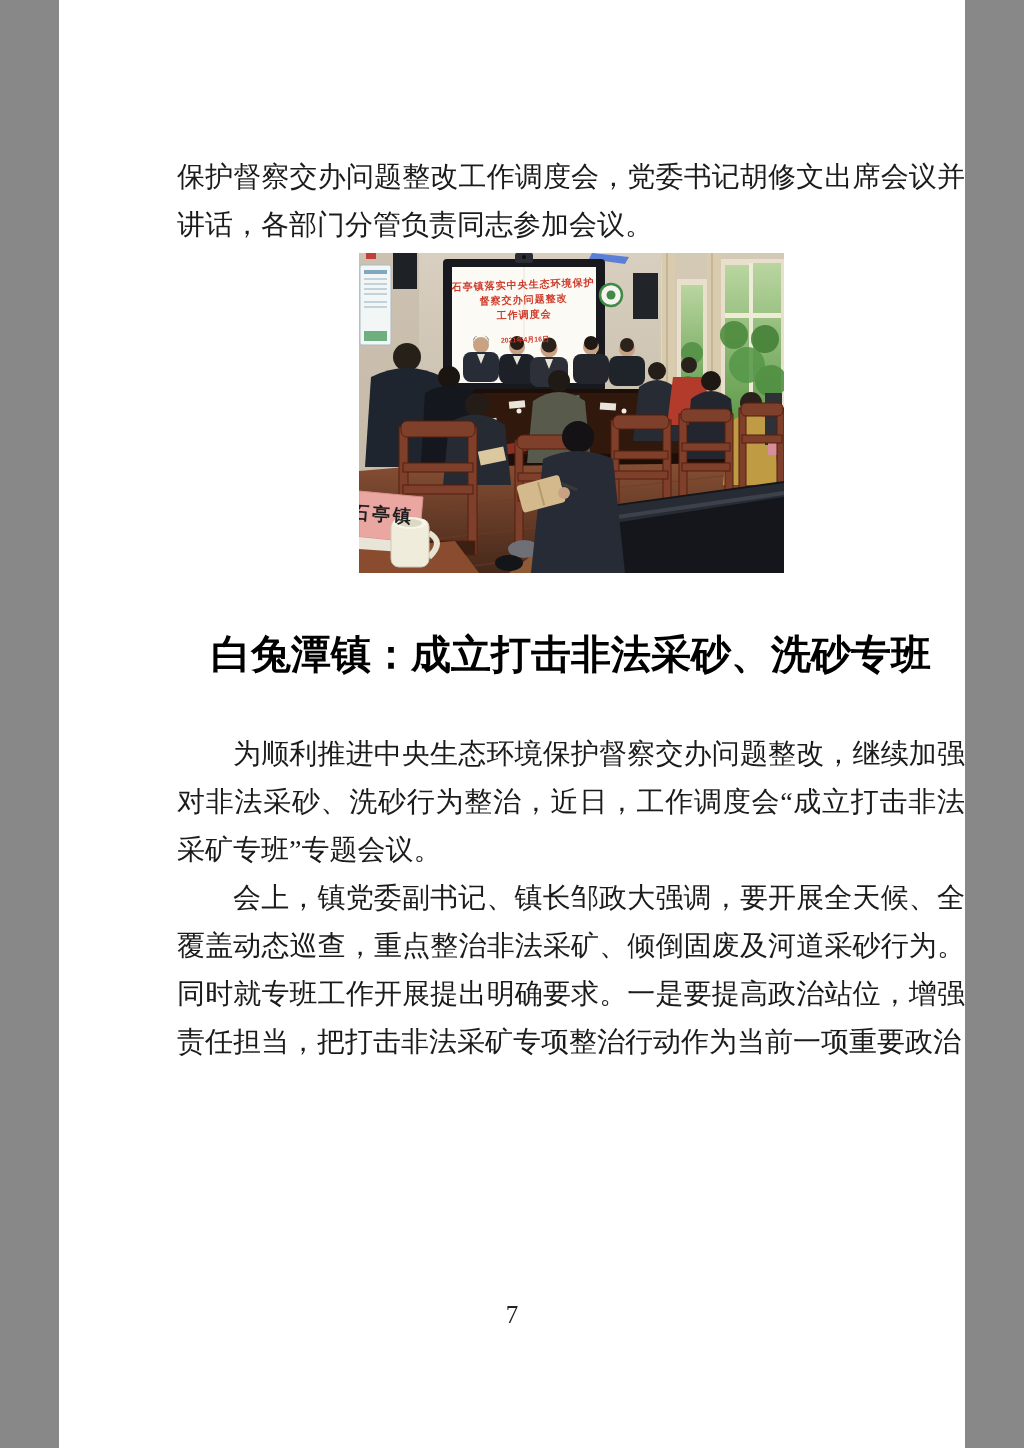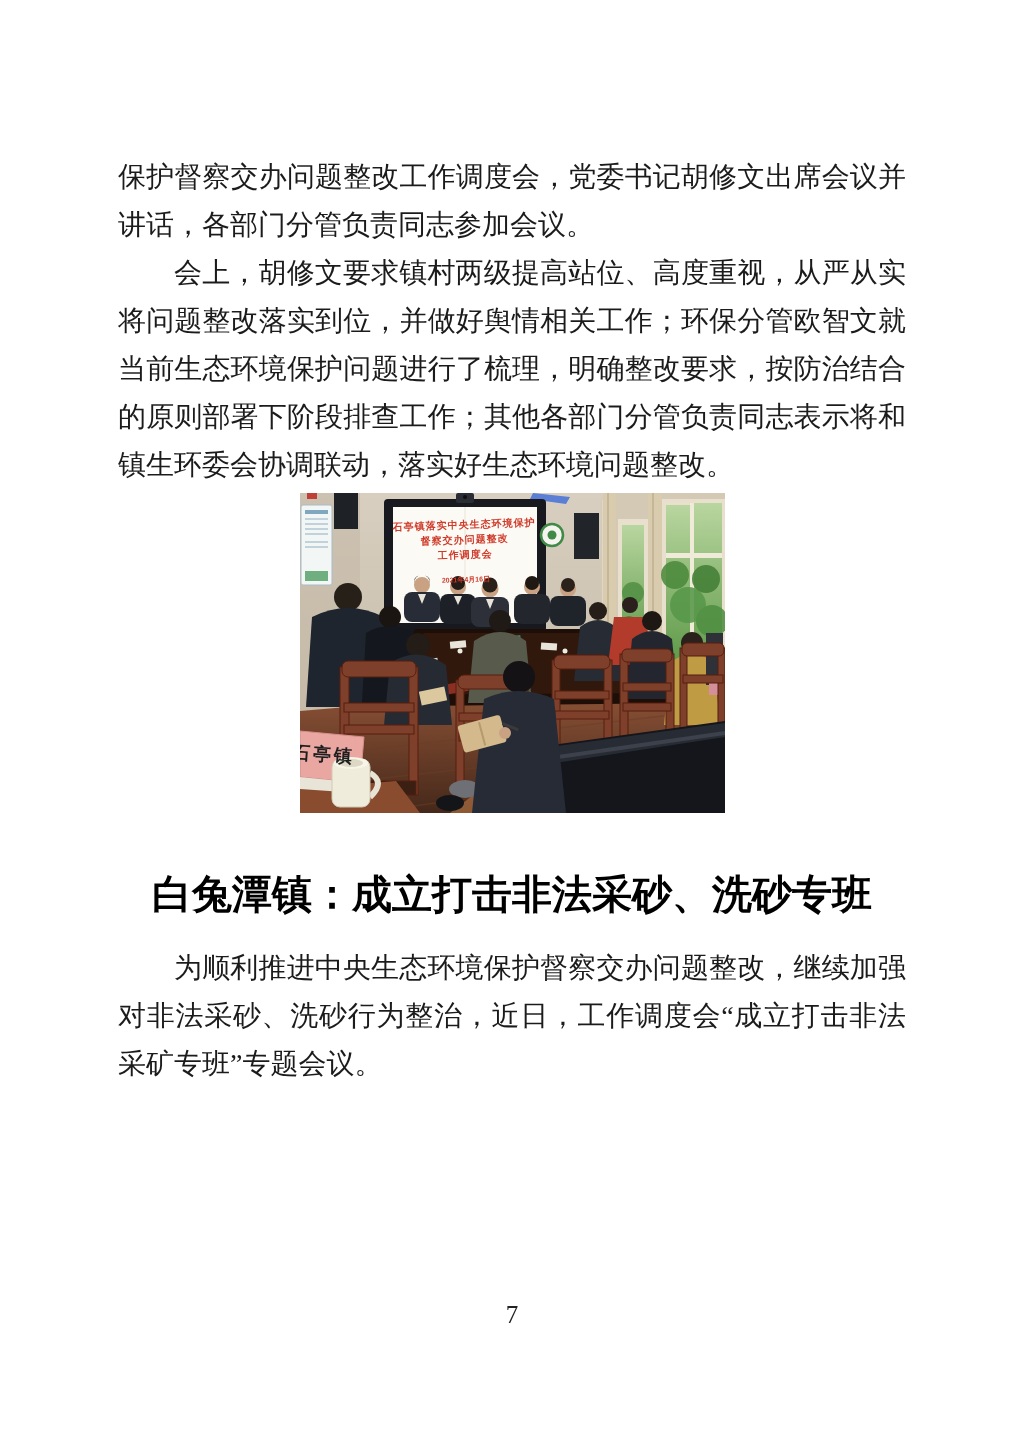--- a/index.html
+++ b/index.html
@@ -1,18 +1,18 @@
 <!DOCTYPE html>
 <html><head>
 <meta charset="utf-8">
 <style>
   html,body{margin:0;padding:0;background:#888;}
   .page{
     position:relative;
-    width:1024px;height:1448px;
+    width:906px;height:1448px;
     margin:0 auto;
     background:#ffffff;
     font-family:"Liberation Serif","DejaVu Serif",serif;
     overflow:hidden;
   }
   .content{
     position:absolute;
     left:118px;top:153px;width:788px;
   }
   .body-text{
@@ -54,21 +54,21 @@
     position:absolute;
     left:-8px;top:250px;width:78px;
     font-size:18px;
     font-weight:bold;
     color:#1e1e1e;
     letter-spacing:3px;
     transform:rotate(4deg);
     font-family:"Liberation Sans","DejaVu Sans",sans-serif;
   }
   .article-title{
-    margin:52px 0 19px 0;
+    margin:52px 0 45px 0;
     font-size:40px;
     line-height:60px;
     font-weight:bold;
     color:#000;
     text-align:center;
     letter-spacing:0;
   }
   .page-number{
     position:absolute;
     left:0;top:1300px;width:100%;
@@ -78,21 +78,20 @@
     color:#222;
   }
 </style>
 </head>
 <body>
 
 <div class="page">
   <div class="content">
 
     <p class="body-text">保护督察交办问题整改工作调度会，党委书记胡修文出席会议并讲话，各部门分管负责同志参加会议。</p>
-    <p class="body-text indent">会上，胡修文要求镇村两级提高站位、高度重视，从严从实将问题整改落实到位，并做好舆情相关工作；环保分管欧智文就当前生态环境保护问题进行了梳理，明确整改要求，按防治结合的原则部署下阶段排查工作；其他各部门分管负责同志表示将和镇生环委会协调联动，落实好生态环境问题整改。</p>
 
     <div class="photo-wrap">
       <svg viewBox="0 0 425 320" width="425" height="320">
         <defs>
           <linearGradient id="gWall" x1="0" x2="0" y1="0" y2="1">
             <stop offset="0" stop-color="#d8cfc0"></stop>
               <stop offset="1" stop-color="#bfb3a0"></stop>
           </linearGradient>
           <linearGradient id="gFloor" x1="0" x2="0" y1="0" y2="1">
             <stop offset="0" stop-color="#96583a"></stop>
@@ -337,16 +336,17 @@
         <div>工作调度会</div>
         <div class="screen-date">2021年4月16日</div>
       </div>
 
       <div class="tent-text">石亭镇</div>
     </div>
 
     <h1 class="article-title">白兔潭镇：成立打击非法采砂、洗砂专班</h1>
 
     <p class="body-text indent">为顺利推进中央生态环境保护督察交办问题整改，继续加强对非法采砂、洗砂行为整治，近日，工作调度会“成立打击非法采矿专班”专题会议。</p>
+    <p class="body-text indent">会上，镇党委副书记、镇长邹政大强调，要开展全天候、全覆盖动态巡查，重点整治非法采矿、倾倒固废及河道采砂行为。同时就专班工作开展提出明确要求。一是要提高政治站位，增强责任担当，把打击非法采矿专项整治行动作为当前一项重要政治</p>
   </div>
 
   <div class="page-number">7</div>
 </div>
 
 </body></html>

